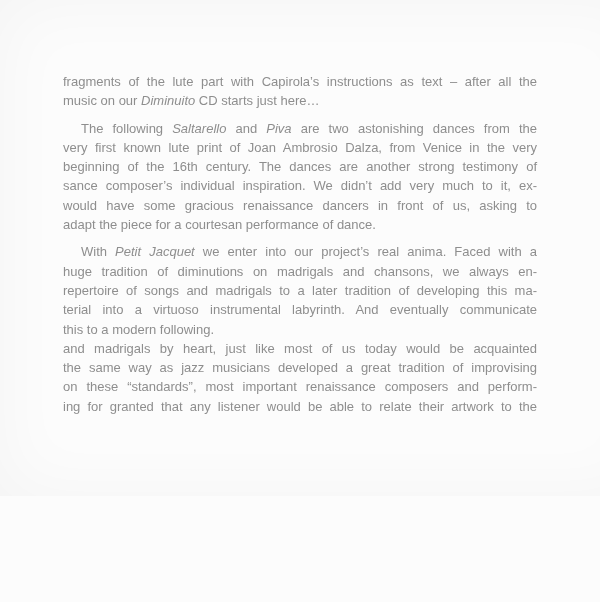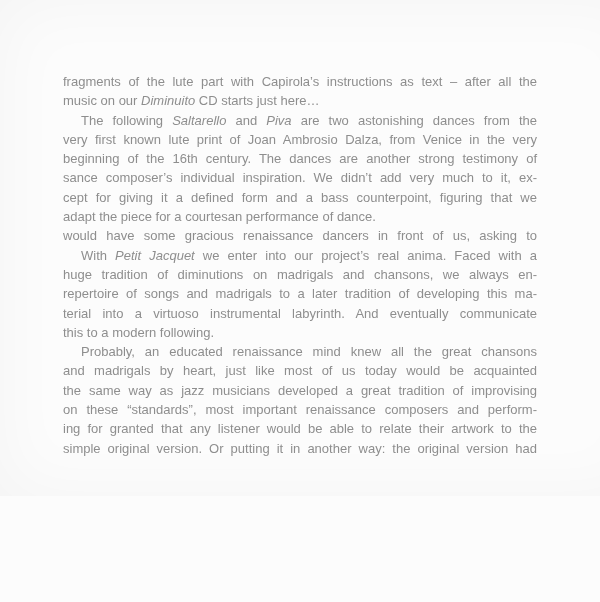--- a/index.html
+++ b/index.html
@@ -36,44 +36,42 @@
   .line {
     text-align: left;
     white-space: normal;
   }
   .line.just {
     text-align: justify;
     text-align-last: justify;
   }
   .line.indent {
     text-indent: 18px;
+    margin-top: 8px;
   }
   .line em {
     font-style: italic;
   }
 </style>
 </head>
 <body>
 
 <div class="page" style="background: rgb(252, 252, 252);">
   <div class="text-block" style="color: rgb(142, 142, 142);">
       <div class="line just"><span>fragments of the lute part with Capirola’s instructions as text – after all the</span></div>
       <div class="line"><span>music on our </span><em>Diminuito</em><span> CD starts just here…</span></div>
       <div class="line just indent"><span>The following </span><em>Saltarello</em><span> and </span><em>Piva</em><span> are two astonishing dances from the</span></div>
       <div class="line just"><span>very first known lute print of Joan Ambrosio Dalza, from Venice in the very</span></div>
       <div class="line just"><span>beginning of the 16th century. The dances are another strong testimony of</span></div>
       <div class="line just"><span>sance composer’s individual inspiration. We didn’t add very much to it, ex-</span></div>
-      <div class="line just"><span>cept for giving it a defined form and a bass counterpoint, figuring that we</span></div>
+      <div class="line just"><span>would have some gracious renaissance dancers in front of us, asking to</span></div>
       <div class="line"><span>adapt the piece for a courtesan performance of dance.</span></div>
-      <div class="line just"><span>would have some gracious renaissance dancers in front of us, asking to</span></div>
       <div class="line just indent"><span>With </span><em>Petit Jacquet</em><span> we enter into our project’s real anima. Faced with a</span></div>
       <div class="line just"><span>huge tradition of diminutions on madrigals and chansons, we always en-</span></div>
       <div class="line just"><span>repertoire of songs and madrigals to a later tradition of developing this ma-</span></div>
       <div class="line just"><span>terial into a virtuoso instrumental labyrinth. And eventually communicate</span></div>
       <div class="line"><span>this to a modern following.</span></div>
-      <div class="line just indent"><span>Probably, an educated renaissance mind knew all the great chansons</span></div>
       <div class="line just"><span>and madrigals by heart, just like most of us today would be acquainted</span></div>
       <div class="line just"><span>the same way as jazz musicians developed a great tradition of improvising</span></div>
       <div class="line just"><span>on these “standards”, most important renaissance composers and perform-</span></div>
       <div class="line just"><span>ing for granted that any listener would be able to relate their artwork to the</span></div>
-      <div class="line just"><span>simple original version. Or putting it in another way: the original version had</span></div>
     </div>
 </div>
 
 </body></html>

